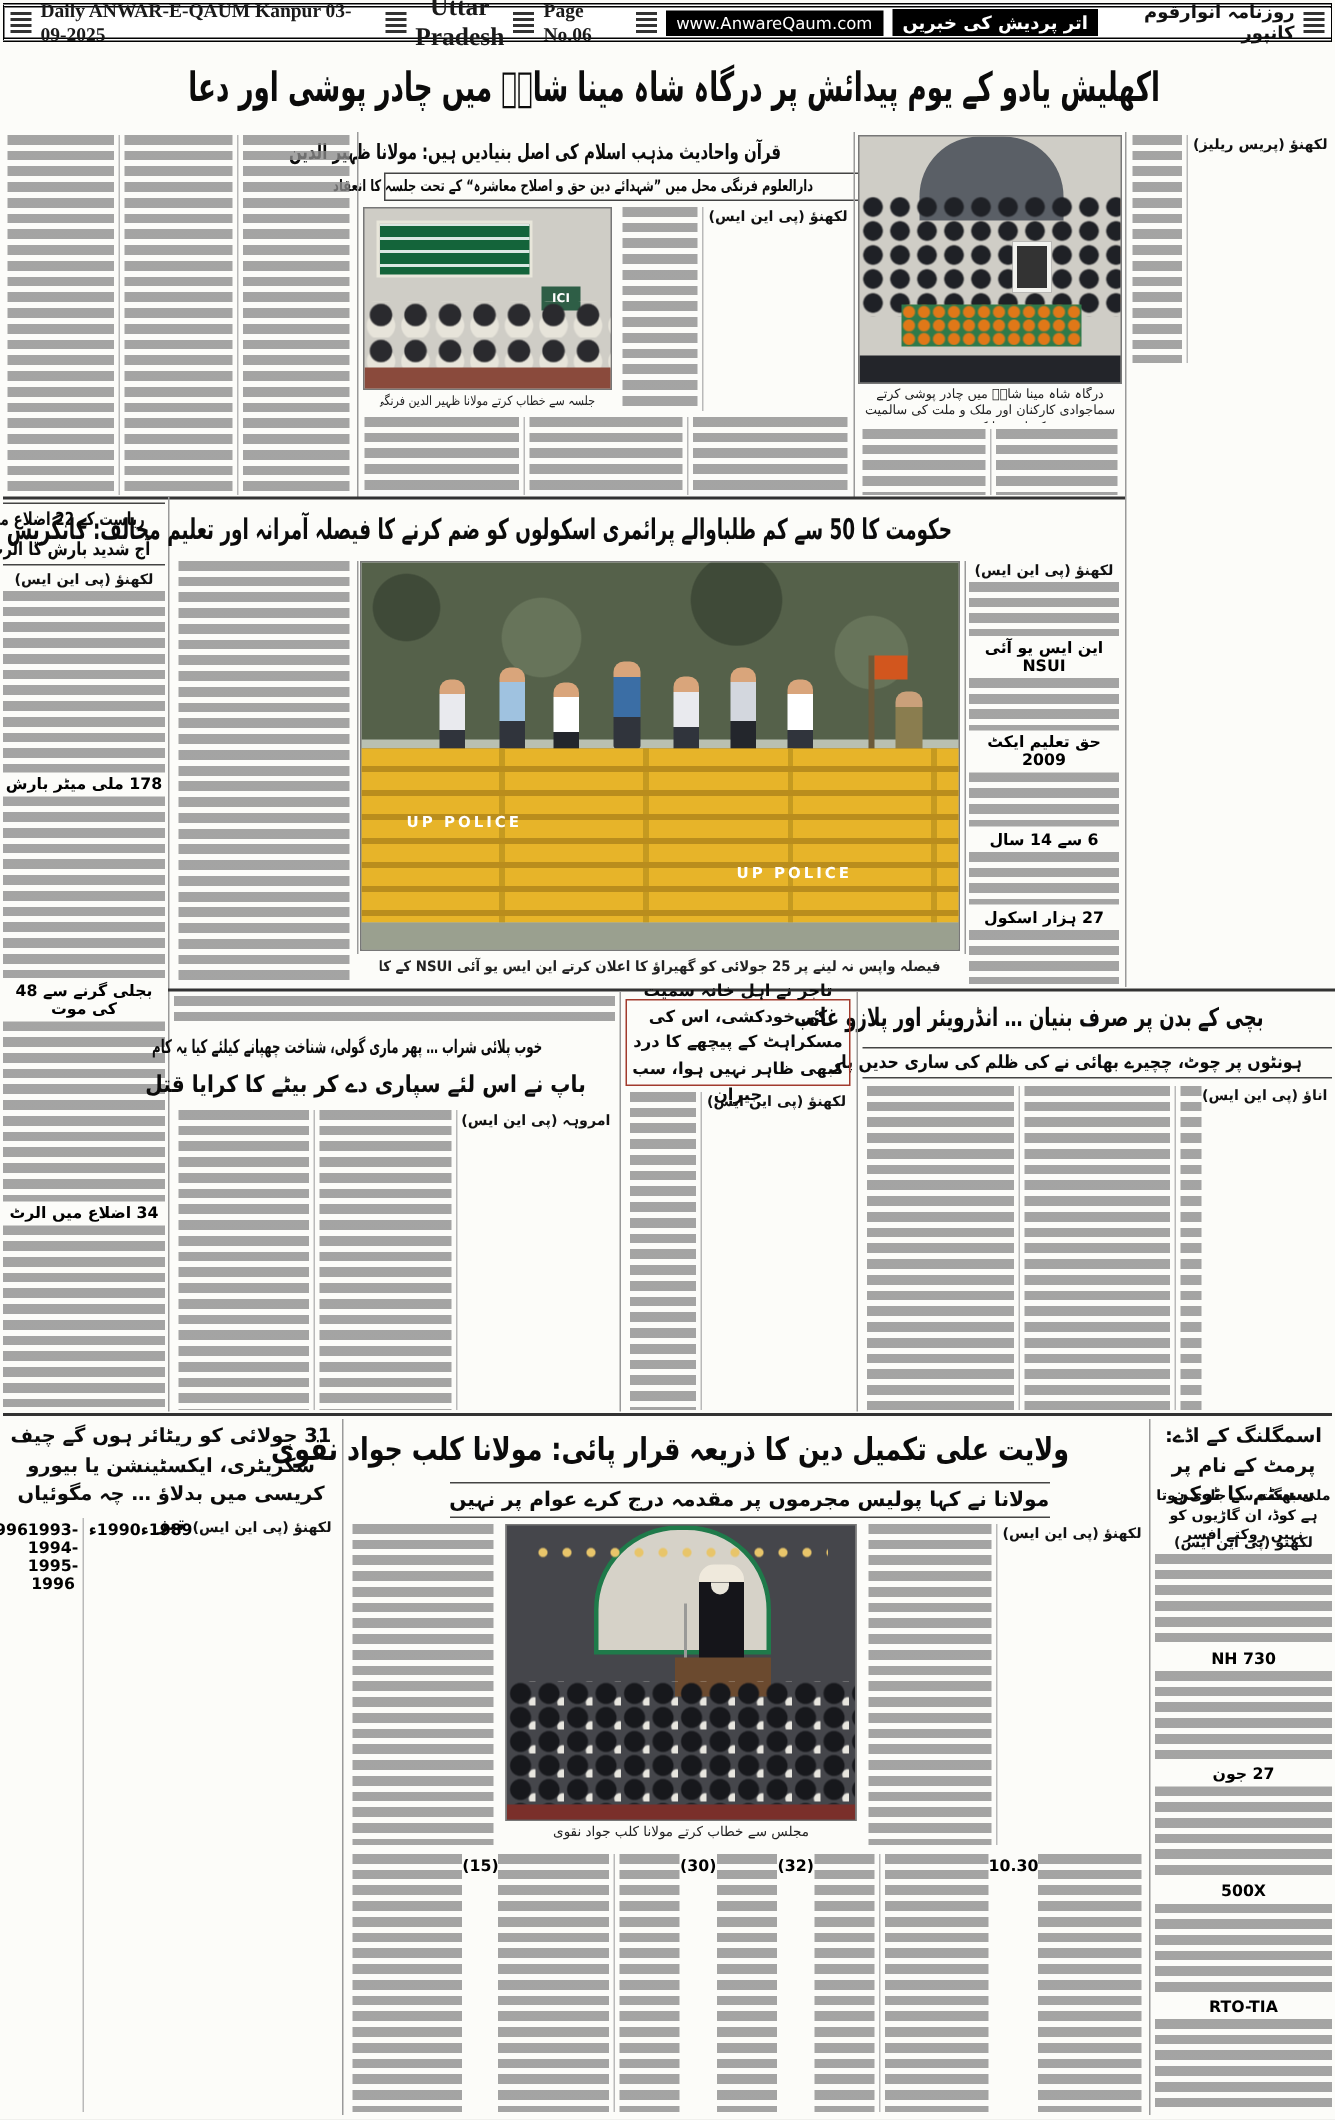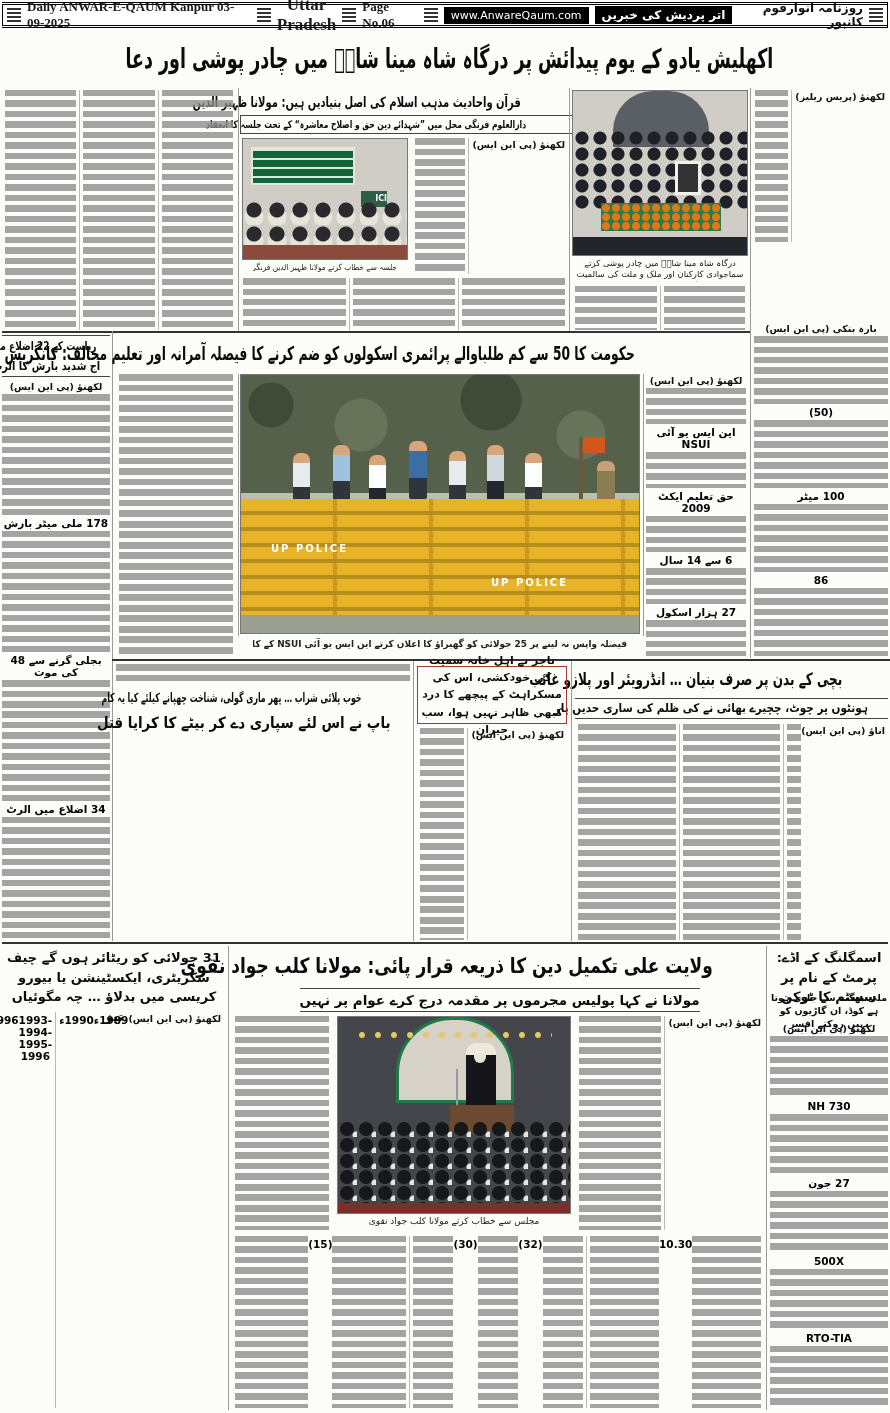--- a/index.html
+++ b/index.html
@@ -48,28 +48,28 @@
     <div class="hatch"></div>
     <div class="blackbox">www.AnwareQaum.com</div>
     <div class="blackbox" style="font-weight:bold;font-size:12px;direction:rtl">اتر پردیش کی خبریں</div>
     <div style="font-size:12px;direction:rtl;font-weight:bold">روزنامہ انوارقوم کانپور</div>
     <div class="hatch"></div>
   </div>
 
   <div class="abs hl fit" style="left: 240px; top: 34px; width: 648px; height: 50px; font-size: 27px; line-height: 50px; transform-origin: center center; transform: scaleX(0.646062);">اکھلیش یادو کے یوم پیدائش پر درگاہ شاہ مینا شاہؒ میں چادر پوشی اور دعا</div>
 
   <div class="abs hl fit" style="left: 240px; top: 92px; width: 328px; height: 20px; font-size: 14px; line-height: 20px; transform-origin: center center; transform: scaleX(0.711497);">قرآن واحادیث مذہب اسلام کی اصل بنیادیں ہیں: مولانا ظہیر الدین</div>
-  <div class="abs boxed" style="left:240px;top:115px;width:340px;height:19px">
+  <div class="abs boxed" style="left:256px;top:115px;width:340px;height:19px">
     <div class="hl fit" style="width: 320px; font-size: 10.5px; transform-origin: center center; transform: scaleX(0.725624);">دارالعلوم فرنگی محل میں ”شہدائے دین حق و اصلاح معاشرہ“ کے تحت جلسہ کا انعقاد</div>
   </div>
 
   <div class="photo" style="left:242px;top:138px;width:166px;height:122px">
     <div class="abs" style="left:8px;top:8px;width:104px;height:38px;background:#14643a;border:2px solid #e8e6da;
          background-image:repeating-linear-gradient(to bottom,rgba(255,255,255,.85) 0 2px,transparent 2px 9px);background-clip:content-box"></div>
-    <div class="abs" style="left:118px;top:52px;width:26px;height:16px;background:#2e5e46;color:#fff;font-size:8px;font-weight:bold;text-align:right;line-height:16px">ICI</div>
+    <div class="abs" style="left:118px;top:52px;width:26px;height:16px;background:#2e5e46;color:#fff;font-size:8px;font-weight:bold;text-align:center;line-height:16px">ICI</div>
     <div class="abs" style="left:0;top:62px;width:166px;height:46px;
          background-image:radial-gradient(circle at 11px 9px,#2a2a2e 7px,transparent 8px),radial-gradient(circle at 11px 16px,#e7e4da 9px,transparent 10px);
          background-size:23px 24px"></div>
     <div class="abs" style="left:0;top:106px;width:166px;height:16px;background:#8a4a3c"></div>
   </div>
   <div class="abs cap fit" style="left: 242px; top: 262px; width: 166px; height: 12px; transform-origin: center center; transform: scaleX(0.864583);">جلسہ سے خطاب کرتے مولانا ظہیر الدین فرنگی محلی</div>
 
   <div class="abs cols" style="left:412px;top:138px;width:156px;height:136px">
     <div class="cell">
       <div class="by">لکھنؤ (پی این ایس)</div>
@@ -126,30 +126,20 @@
   <div class="abs cols" style="left:752px;top:90px;width:136px;height:152px">
     <div class="cell">
       <div class="by">لکھنؤ (پریس ریلیز)</div>
       <div class="lines"></div>
     </div>
     <div class="cell">
         <div class="lines"></div>
       </div>
   </div>
 
-  <div class="abs stack" style="left:754px;top:322px;width:134px;height:334px">
-    <div class="by">بارہ بنکی (پی این ایس)</div>
-    <div class="lines"></div>
-    <div class="tok">(50)</div>
-    <div class="lines"></div>
-    <div class="tok">100 میٹر</div>
-    <div class="lines"></div>
-    <div class="tok">86</div>
-    <div class="lines"></div>
-  </div>
 
   <div class="abs vrule" style="left:238px;top:88px;width:1px;height:244px"></div>
   <div class="abs vrule" style="left:569px;top:88px;width:1px;height:244px"></div>
   <div class="abs vrule" style="left:750px;top:88px;width:1px;height:570px"></div>
   <div class="abs rule" style="left:2px;top:331px;width:748px;height:2px"></div>
 
   <div class="abs" style="left:2px;top:335px;width:108px;height:42px;border-top:1px solid #444;border-bottom:1px solid #444">
     <div class="hl fit" style="font-size: 12px; line-height: 20px; transform-origin: center center; transform: scaleX(0.75);">ریاست کے 22 اضلاع میں</div>
     <div class="hl fit" style="font-size: 12px; line-height: 20px; transform-origin: center center; transform: scaleX(0.818182);">آج شدید بارش کا الرٹ</div>
   </div>
@@ -240,20 +230,32 @@
     </div>
     <div class="cell">
         <div class="lines"></div>
       </div>
   </div>
   <div class="abs vrule" style="left:413px;top:661px;width:1px;height:280px"></div>
 
   <div class="abs lines" style="left:116px;top:664px;width:294px;height:20px"></div>
   <div class="abs hl fit" style="left: 150px; top: 688px; width: 260px; height: 20px; font-size: 12.5px; line-height: 20px; transform-origin: center center; transform: scaleX(0.626506);">خوب پلائی شراب … پھر ماری گولی، شناخت چھپانے کیلئے کیا یہ کام</div>
   <div class="abs hl fit" style="left: 116px; top: 710px; width: 294px; height: 26px; font-size: 15.5px; line-height: 26px; transform-origin: center center; transform: scaleX(0.867257);">باپ نے اس لئے سپاری دے کر بیٹے کا کرایا قتل</div>
+  <div class="abs cols" style="left:116px;top:740px;width:294px;height:200px">
+    <div class="cell">
+      <div class="by">امروہہ (پی این ایس)</div>
+      <div class="lines"></div>
+    </div>
+    <div class="cell">
+        <div class="lines"></div>
+      </div>
+    <div class="cell">
+        <div class="lines"></div>
+      </div>
+  </div>
 
   <div class="abs rule" style="left:2px;top:942px;width:886px;height:2px"></div>
 
   <div class="abs hl fit" style="left: 232px; top: 948px; width: 532px; height: 36px; font-size: 21px; line-height: 36px; transform-origin: center center; transform: scaleX(0.807284);">ولایت علی تکمیل دین کا ذریعہ قرار پائی: مولانا کلب جواد نقوی</div>
   <div class="abs" style="left:300px;top:988px;width:400px;height:24px;border-top:1px solid #444;border-bottom:1px solid #444">
     <div class="hl fit" style="font-size: 13.5px; line-height: 22px; transform-origin: center center; transform: scaleX(0.997506);">مولانا نے کہا پولیس مجرموں پر مقدمہ درج کرے عوام پر نہیں</div>
   </div>
 
   <div class="photo" style="left:337px;top:1016px;width:234px;height:198px;background:#45464b">
     <div class="abs" style="left:58px;top:0;width:118px;height:86px;background:#d6d2c8;border-radius:56px 56px 0 0;border:3px solid #1f7a4a"></div>

